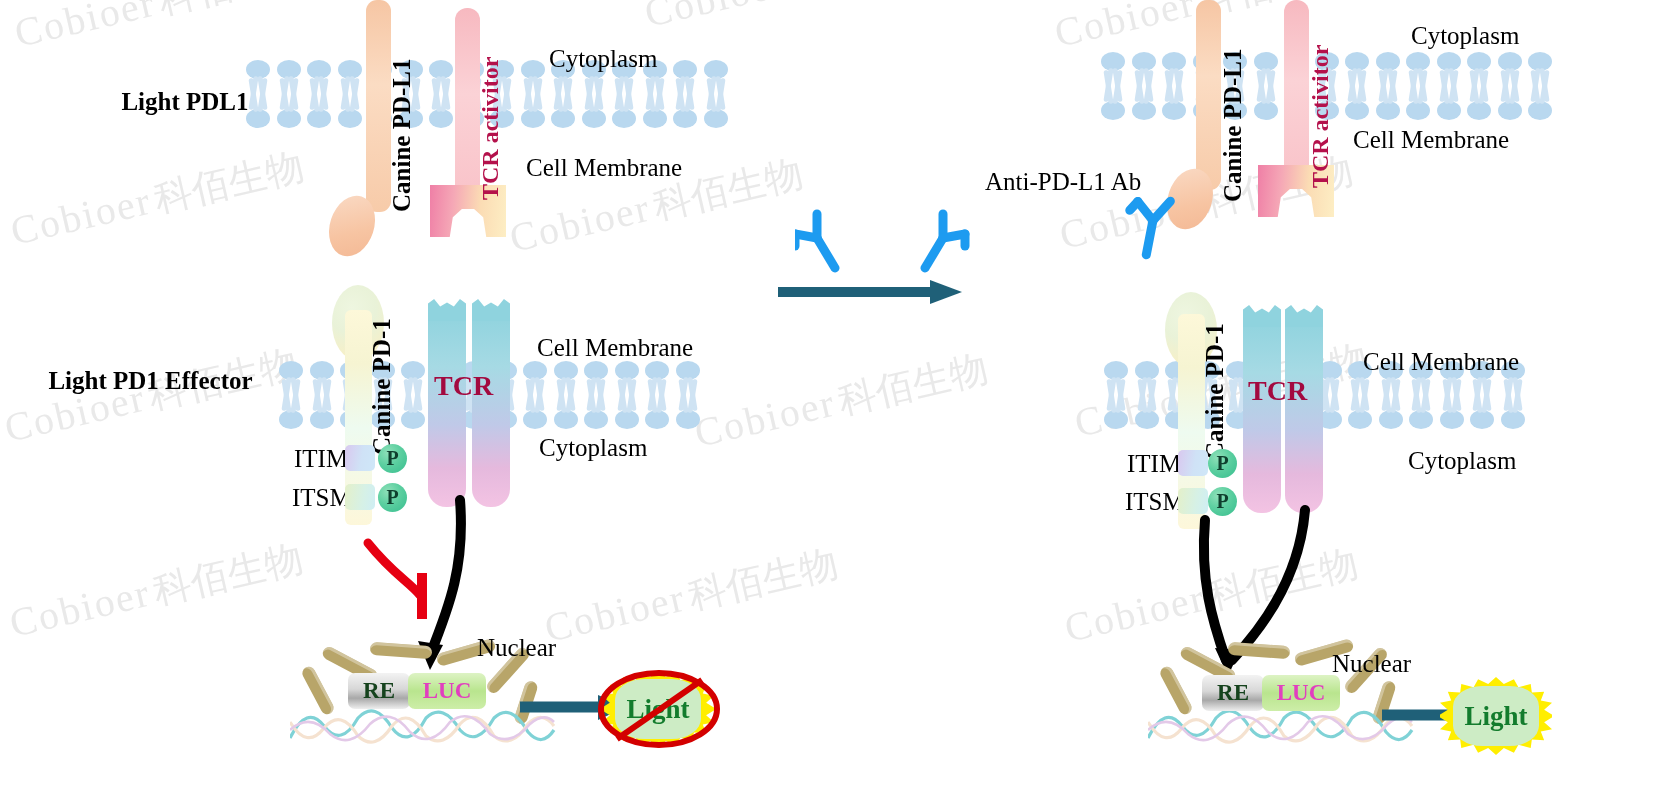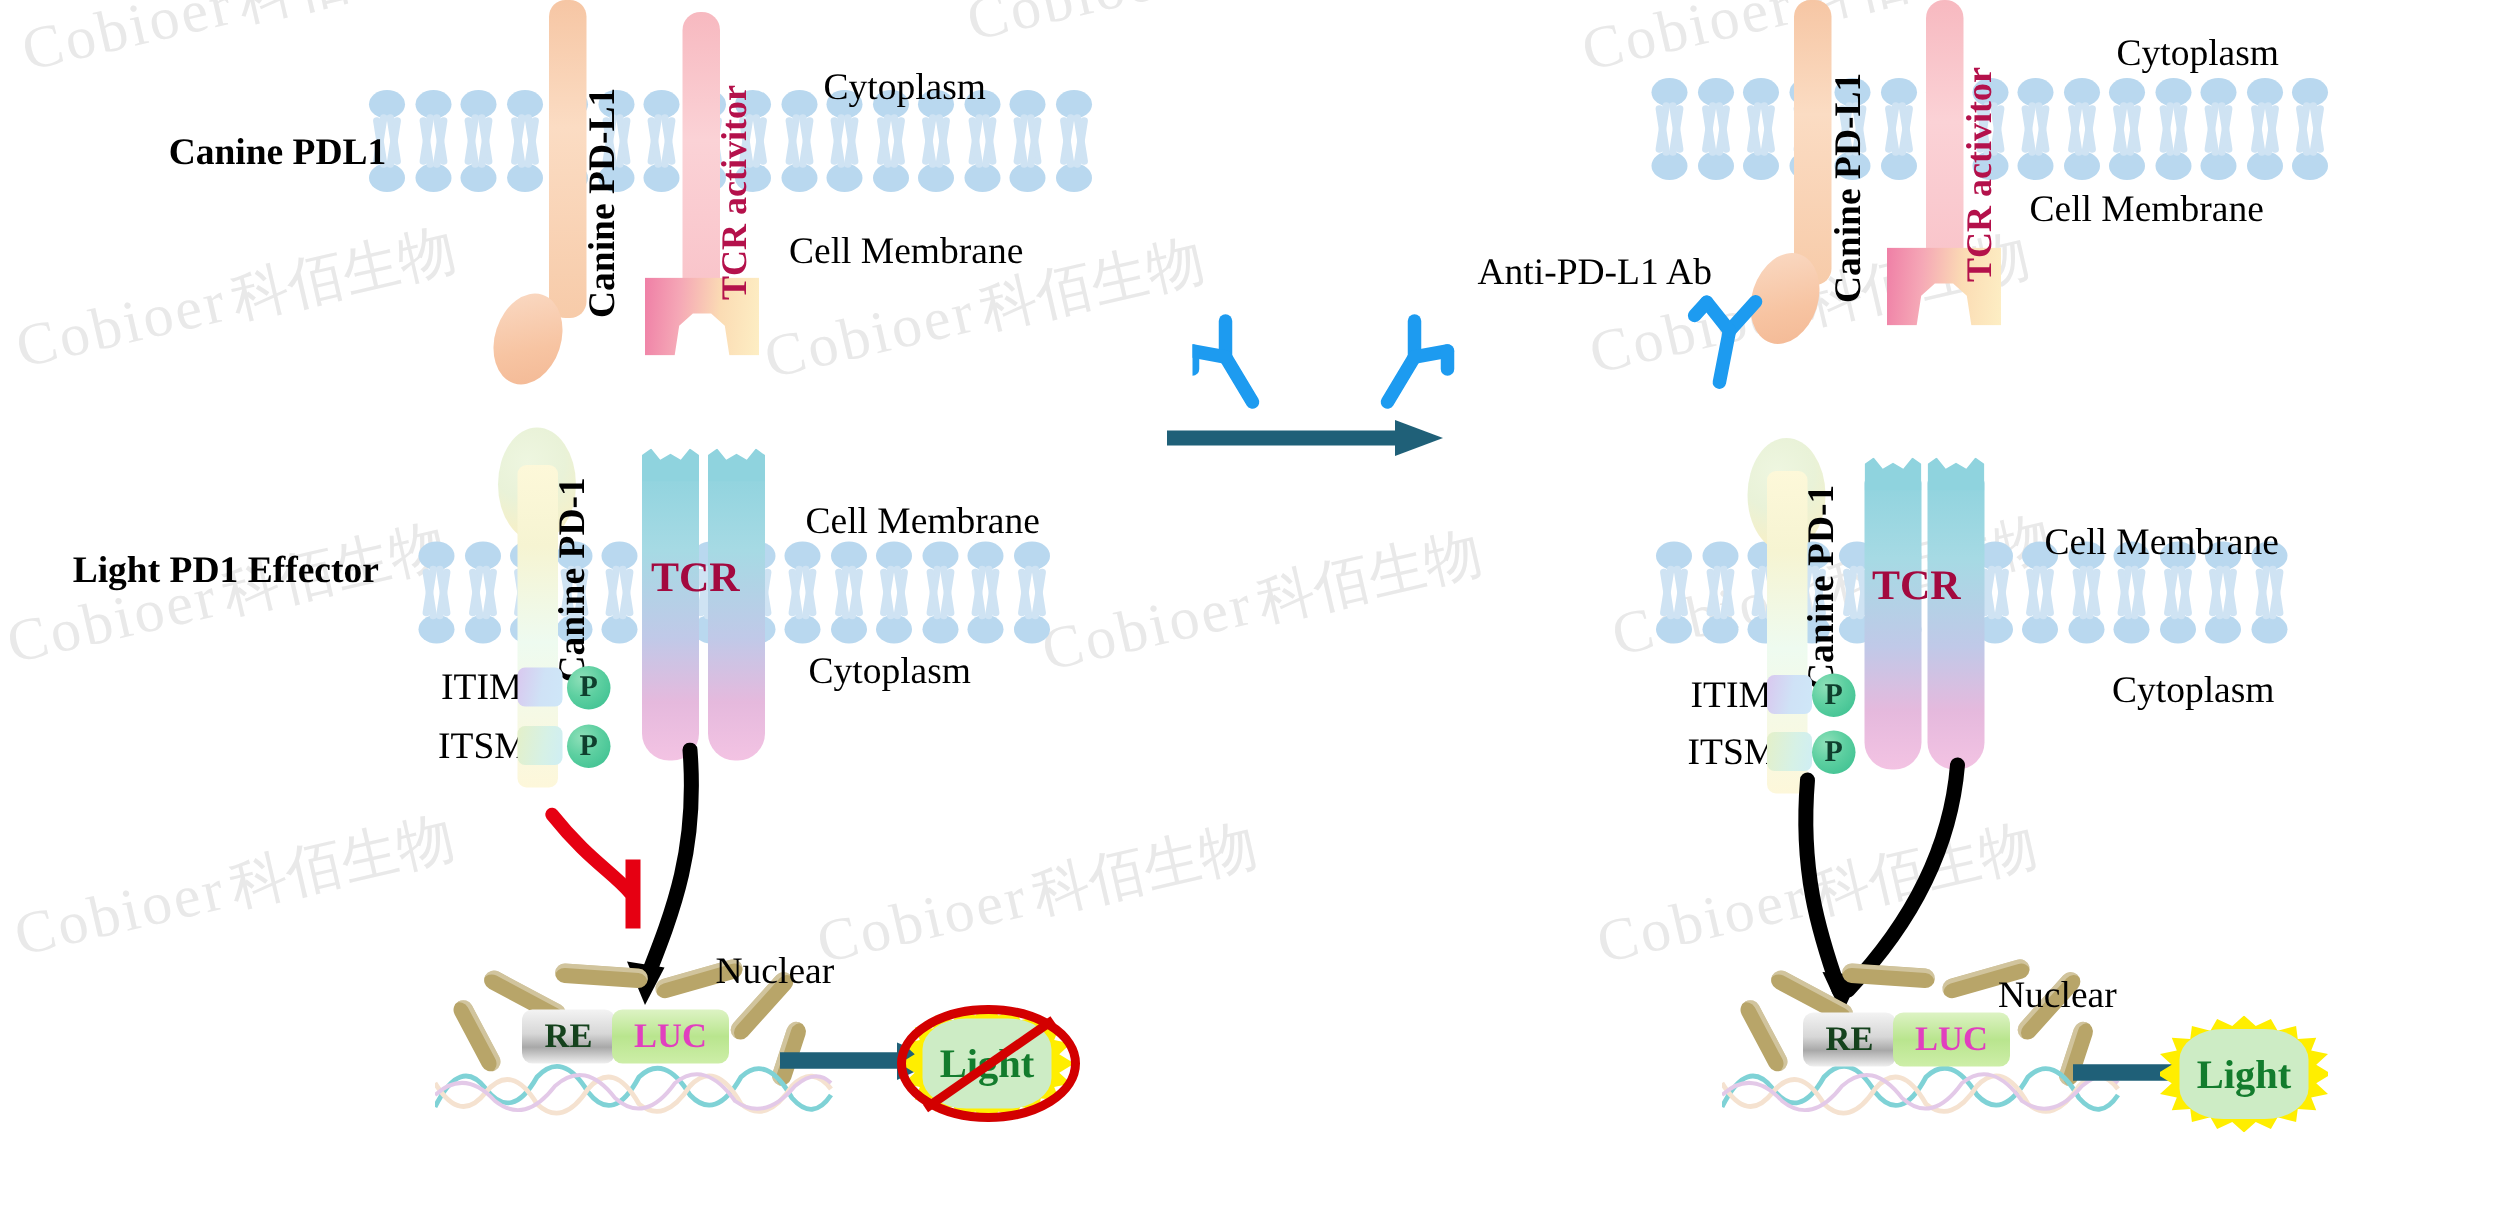--- a/index.html
+++ b/index.html
@@ -360,21 +360,21 @@
   <div class="vtext" style="left:388px;top:212px;transform:rotate(-90deg);font-size:25px;color:#000;">Canine PD-L1</div>
 
   <div class="tcract-stem" style="left:455px;top:8px;height:190px;"></div>
   <div class="tcract-foot" style="left:430px;top:185px;"></div>
   <div class="vtext" style="left:477px;top:200px;transform:rotate(-90deg);font-size:24px;color:#b4114b;">TCR activitor</div>
 
   <div class="lbl plain serif" style="left:549px;top:45px;">Cytoplasm</div>
   <div class="lbl plain serif" style="left:526px;top:154px;">Cell Membrane</div>
 
   <div class="lbl cell-name serif" style="left:95px;top:86px;width:180px;">
-    <div>Canine PDL1</div>
+    <div>Light PDL1</div>
   </div>
 
   <div id="memB" class="membrane" style="left:278px;top:361px;width:450px;height:68px;">
       <div class="lipid" style="left: 0px; top: 0px;">
         <span class="head"></span>
         <span class="t1"></span>
         <span class="t2"></span>
       </div>
       <div class="lipid flip" style="left: 0px; top: 2px;">
         <span class="head"></span>

